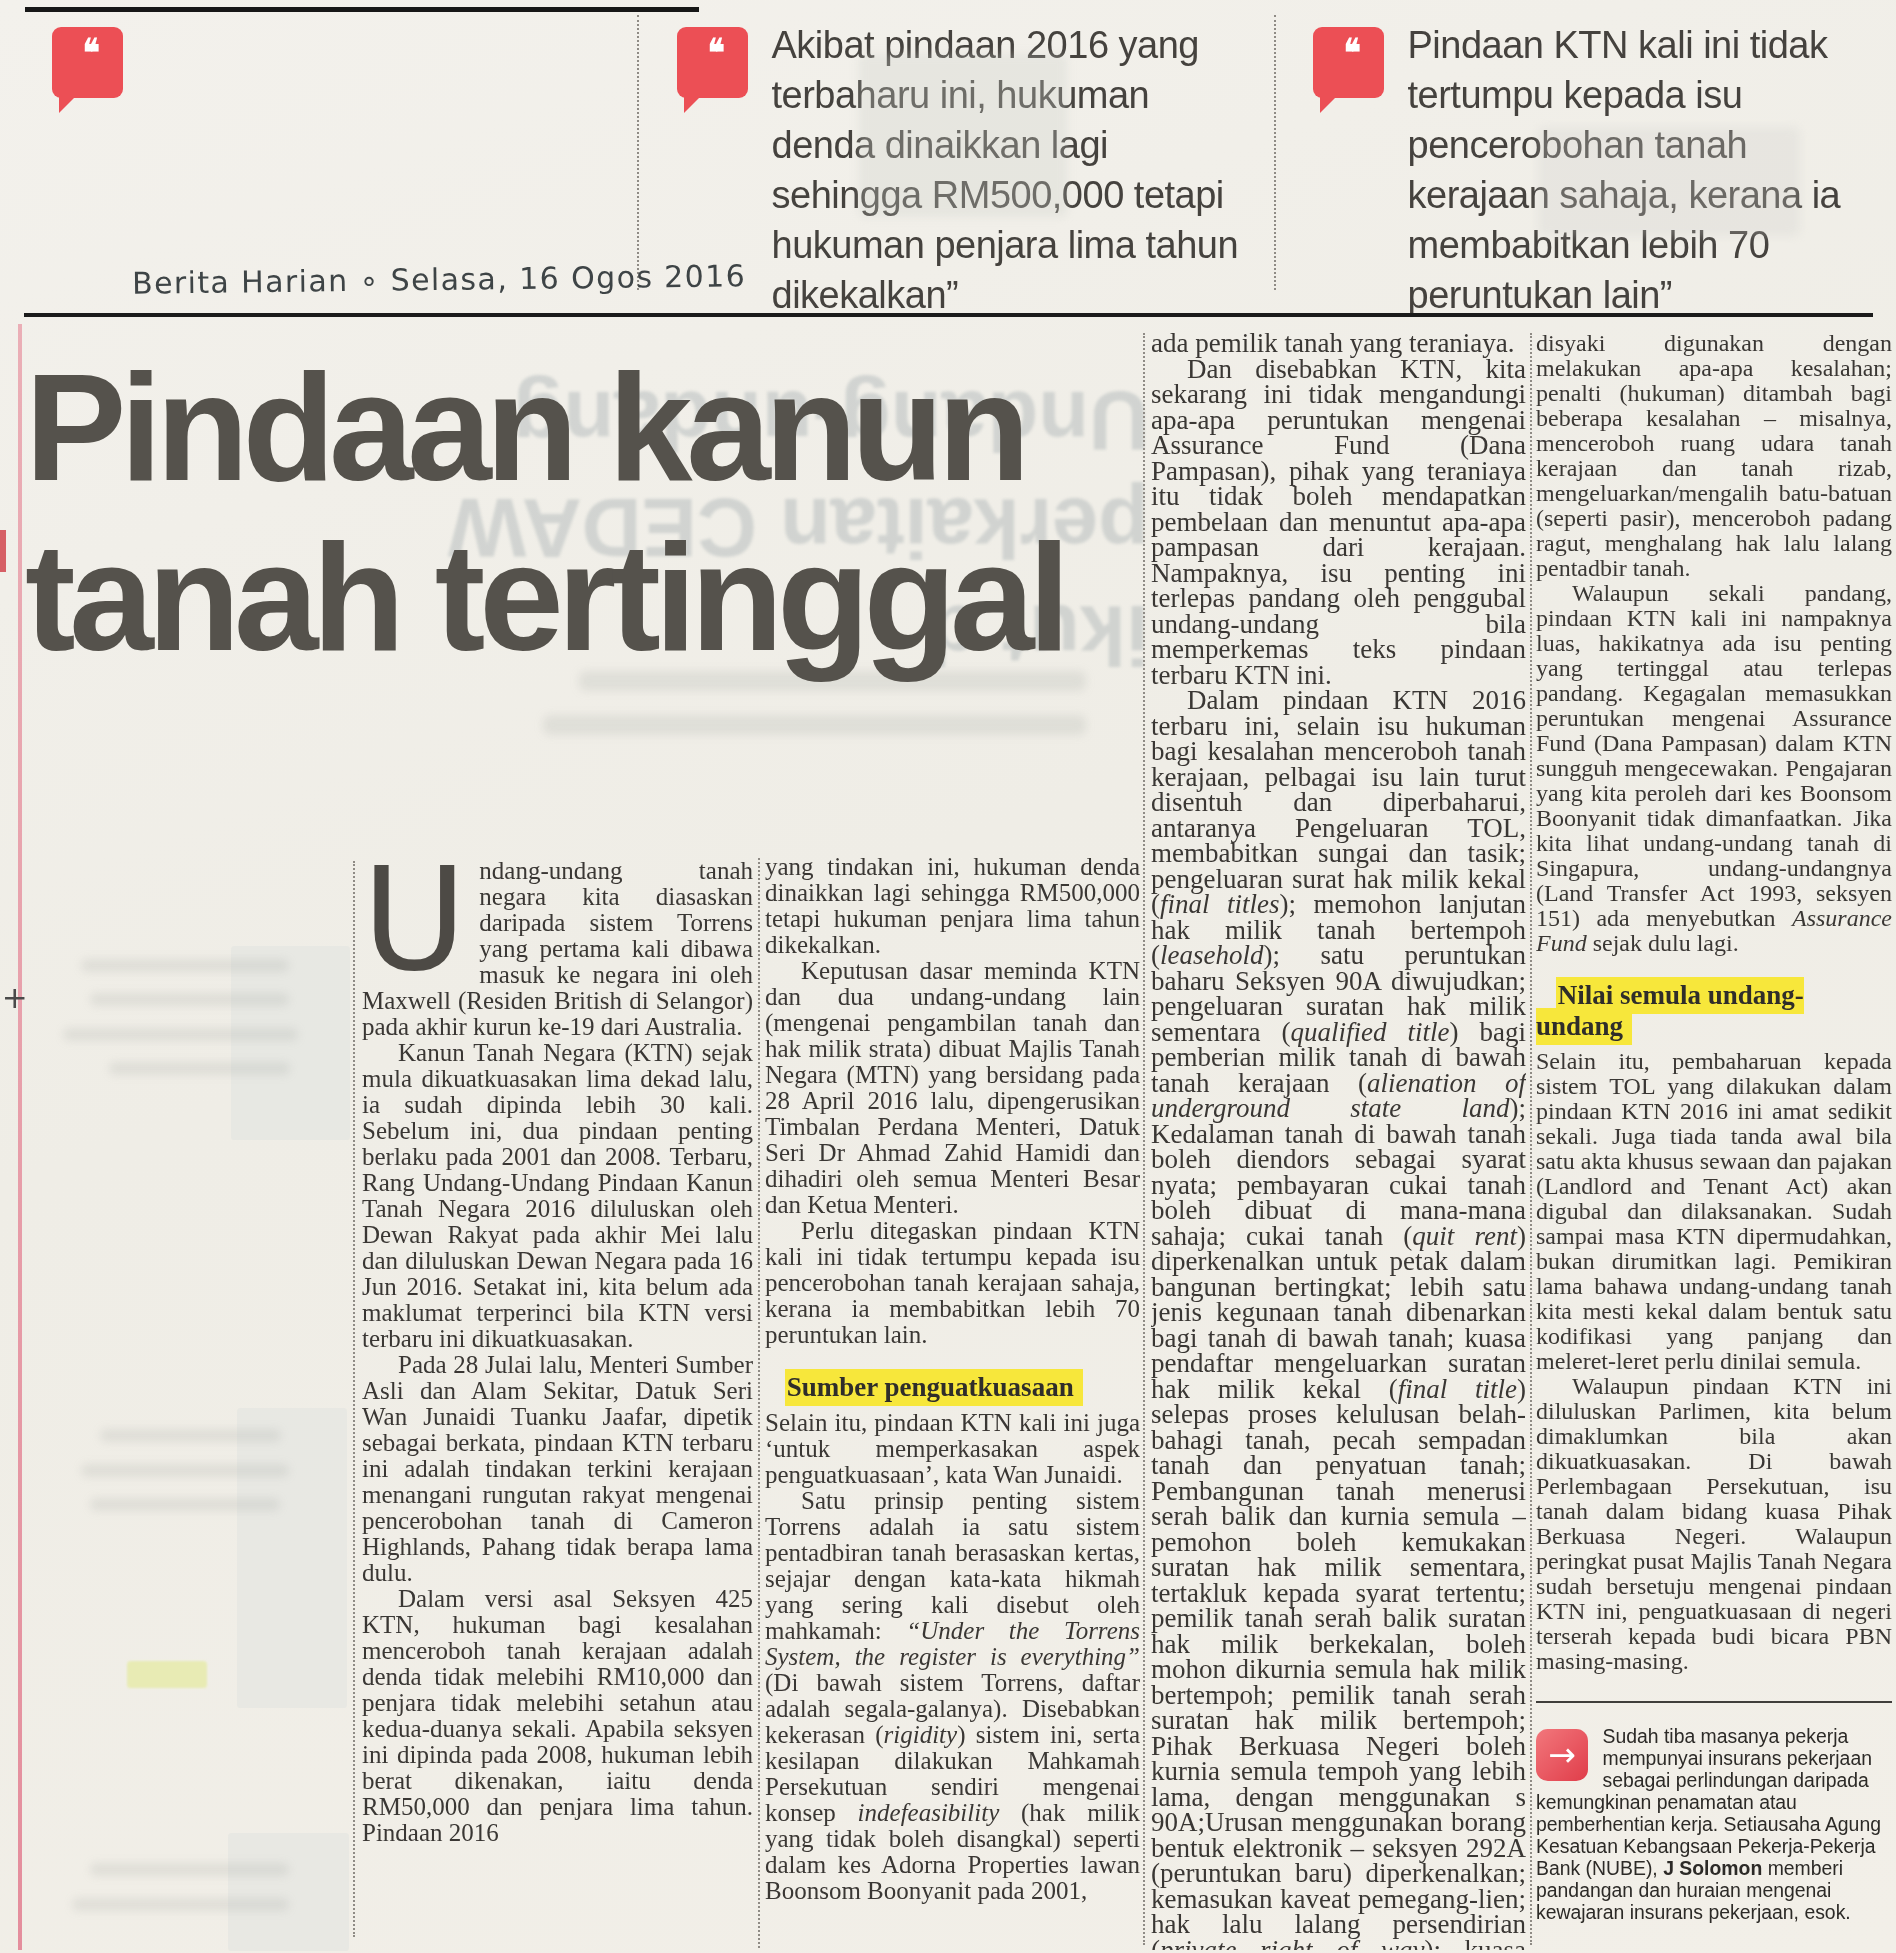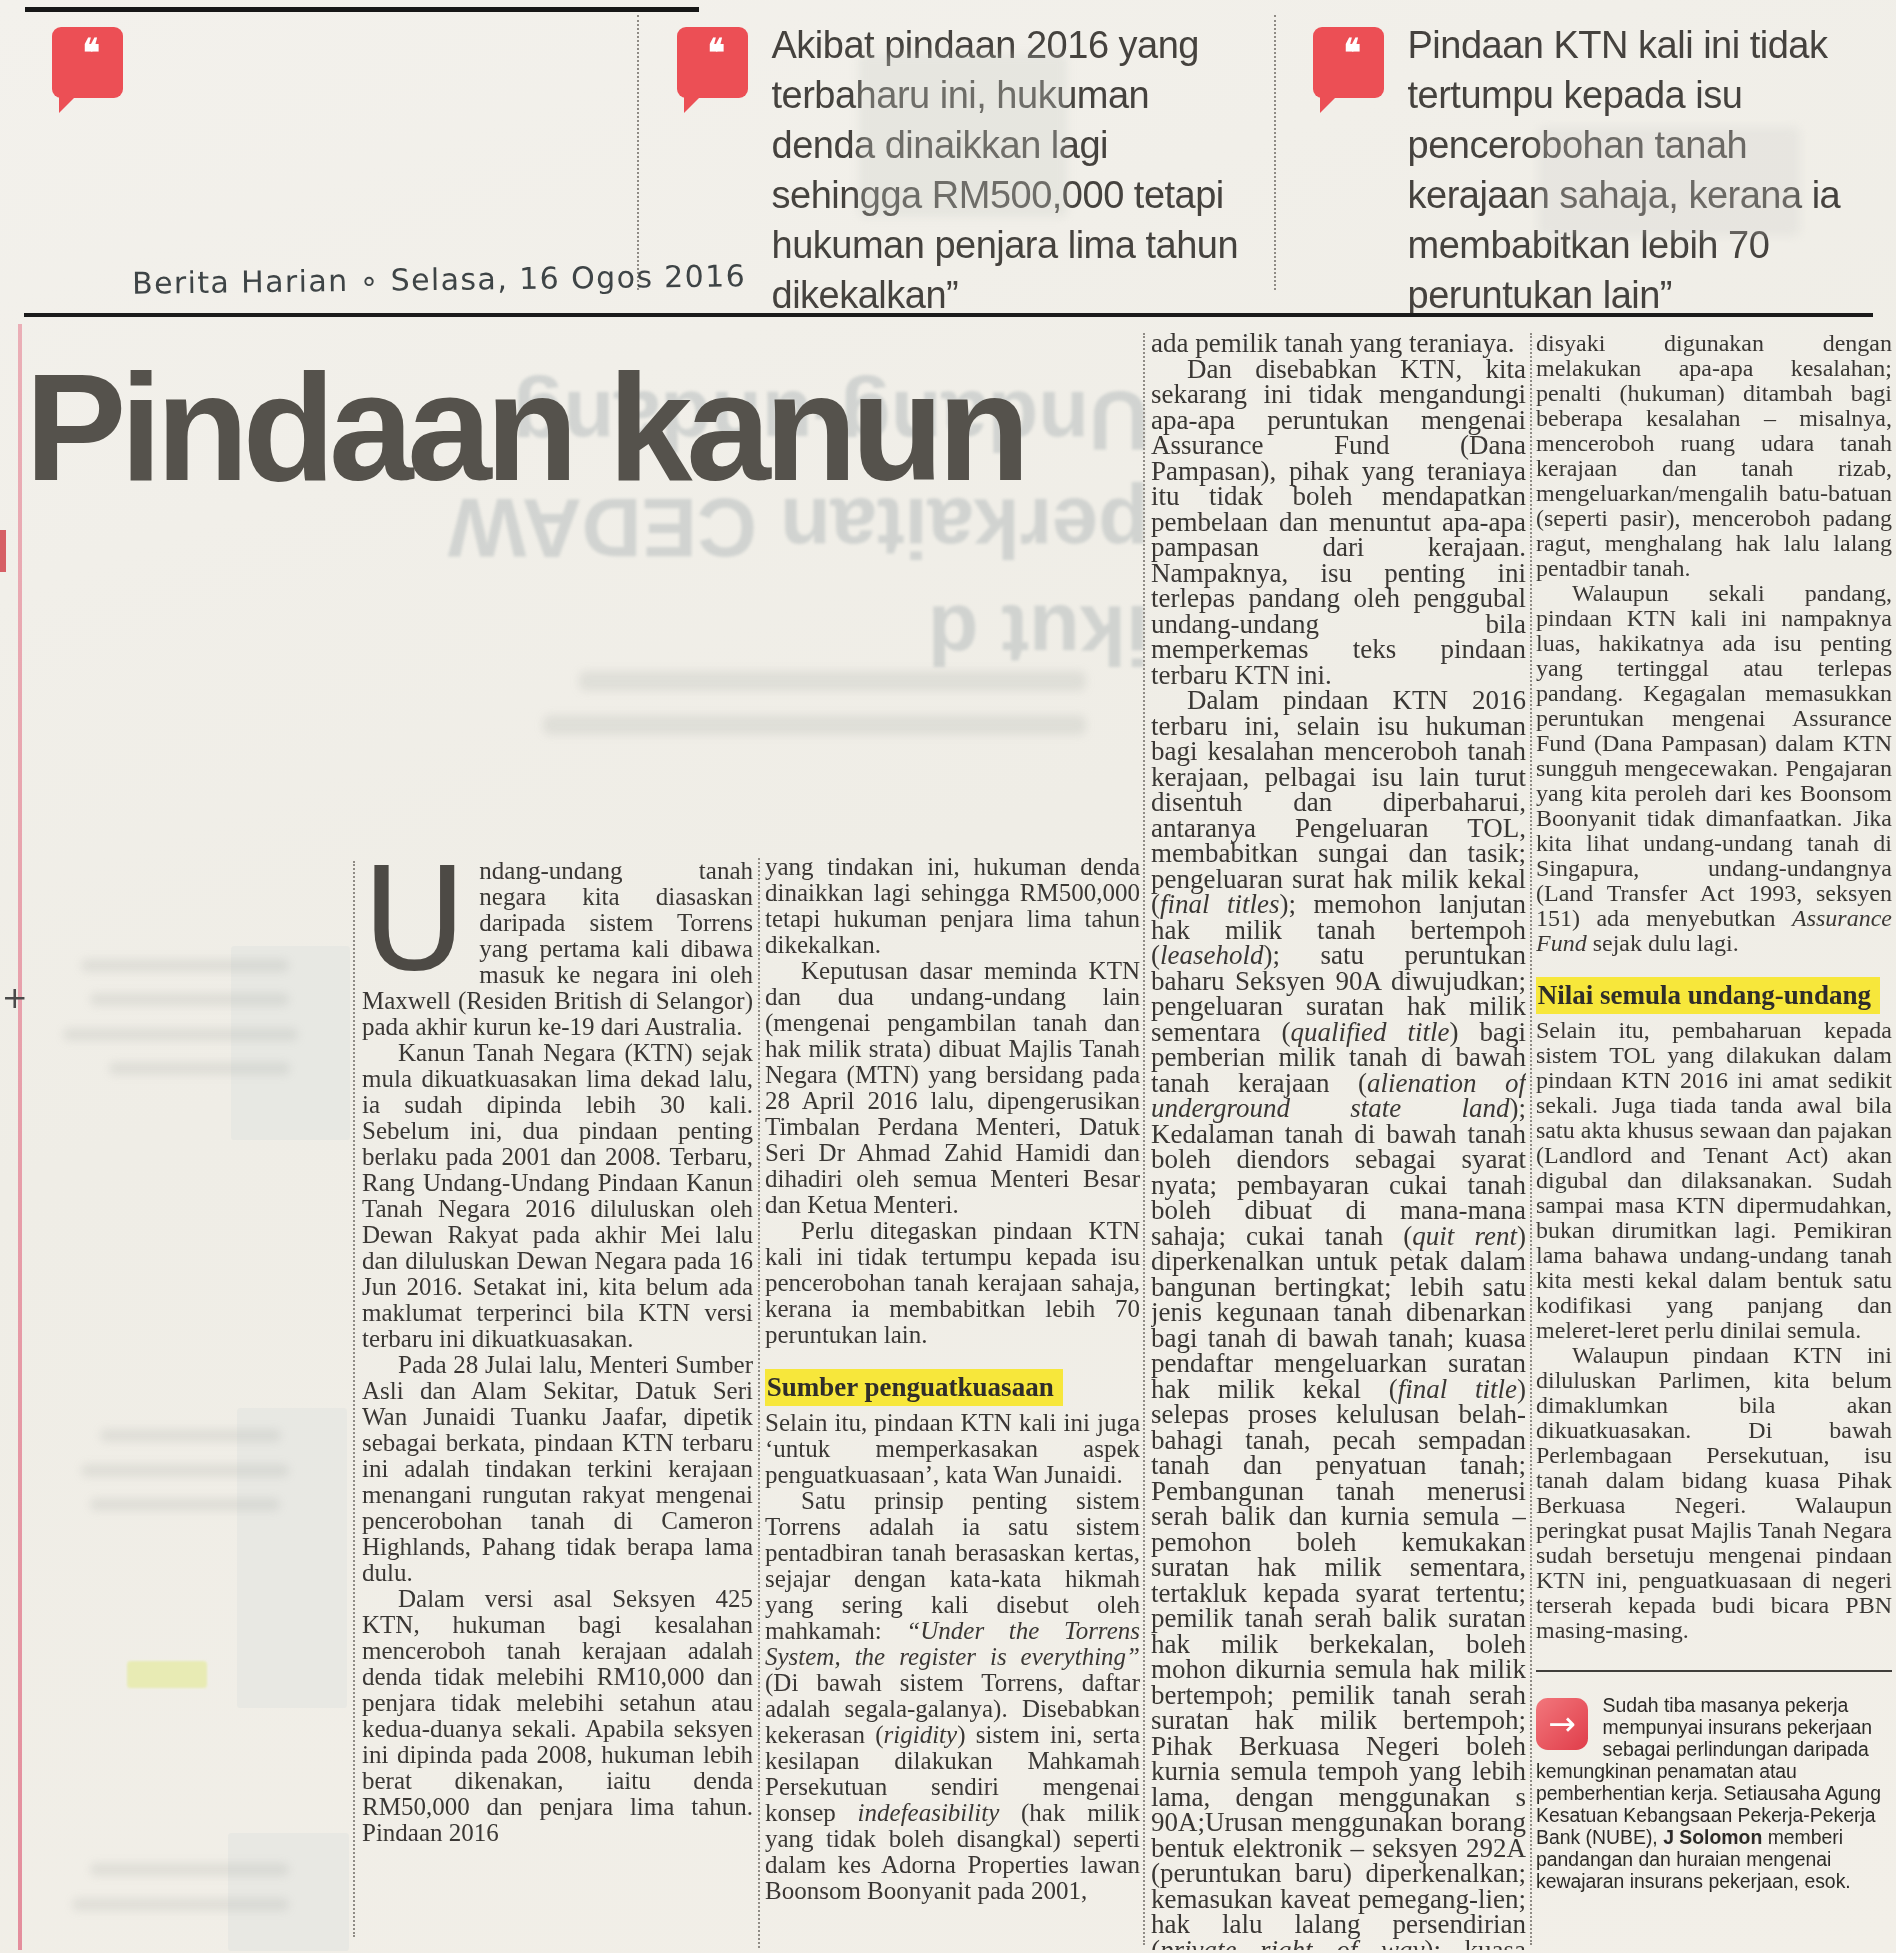--- a/index.html
+++ b/index.html
@@ -51,21 +51,21 @@
   #col3{left:1151px;top:331px;width:375px;height:1619px;}
   #col4{left:1536px;top:331px;width:356px;height:1621px;}
   .para{margin:0;text-align:justify;font-size:25px;line-height:26px;color:#3a3734;}
   .para.indent{text-indent:36px;}
   #col3 .para{font-size:27px;line-height:25.5px;}
   #col4 .para{font-size:24px;line-height:25px;}
   .dropcap{float:left;font-family:"DejaVu Sans",sans-serif;font-size:143px;line-height:105px;
     height:105px;margin:9px 12.7px 1.8px 0;color:#4d4a45;}
   .subhead{margin:23.5px 0 7.2px 0;font-size:27px;font-weight:700;color:#2f2d2a;
     font-family:"Liberation Serif",serif;}
-  .subhead .hl{background:#f7e73b;padding:2.7px 9px 4.5px 1.8px;}
+  .subhead .hl{background:#f7e73b;padding:2.7px 9px 4.5px 1.8px;margin-left:20px;}
   
   .notesep{border:none;border-top:2.7px solid #403e3b;margin:27px 0 22px 0;}
   .note{font-family:"Liberation Sans",sans-serif;font-size:19.4px;line-height:22px;color:#2c2a27;}
   .aicon{float:left;width:52px;height:52px;border-radius:11.8px;margin:4.5px 14.5px 1.8px 0;
     background:linear-gradient(135deg,#f2777c,#e03d4a);text-align:center;}
   .arrowglyph{font-family:"DejaVu Sans",sans-serif;font-size:33px;line-height:52px;color:#fff;}
   i{font-style:italic;} b{font-weight:700;}
 </style>
 </head>
 <body>
@@ -118,20 +118,21 @@
   <div class="smudge" style="left:90px;top:1498px;width:190px;height:12.7px;"></div>
   <div class="smudge" style="left:90px;top:1863px;width:199px;height:12.7px;"></div>
   <div class="smudge" style="left:72px;top:1898px;width:217px;height:12.7px;"></div>
   <div class="pinkedge"></div>
   <div class="redtick"></div>
   <div class="plusmark">+</div>
   <div class="yellowblob"></div>
 
   <h1 class="headline">
     <div class="hline">Pindaan kanun</div>
+    <div class="hline">tanah tertinggal</div>
   </h1>
 
   <div class="vdot" id="cd0"></div>
   <div class="vdot" id="cd1"></div>
   <div class="vdot" id="cd2"></div>
   <div class="vdot" id="cd3"></div>
 
   <div class="col" id="col1">
     <div class="colflow">
         <p class="para"><span class="dropcap">U</span><span>ndang-undang tanah negara kita diasaskan daripada sistem Torrens yang pertama kali dibawa masuk ke negara ini oleh Maxwell (Residen British di Selangor) pada akhir kurun ke-19 dari Australia.</span></p>

